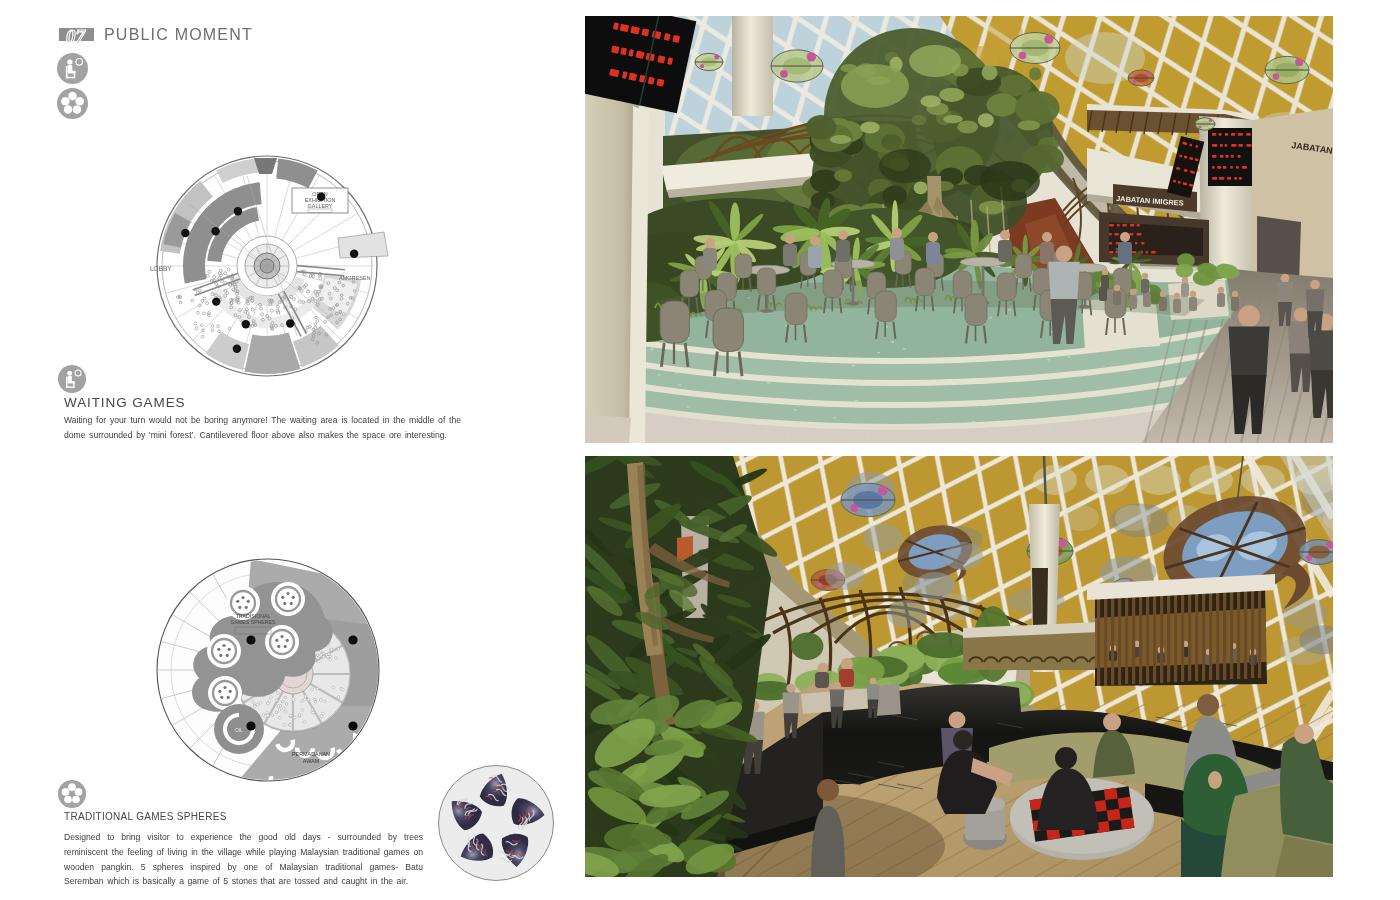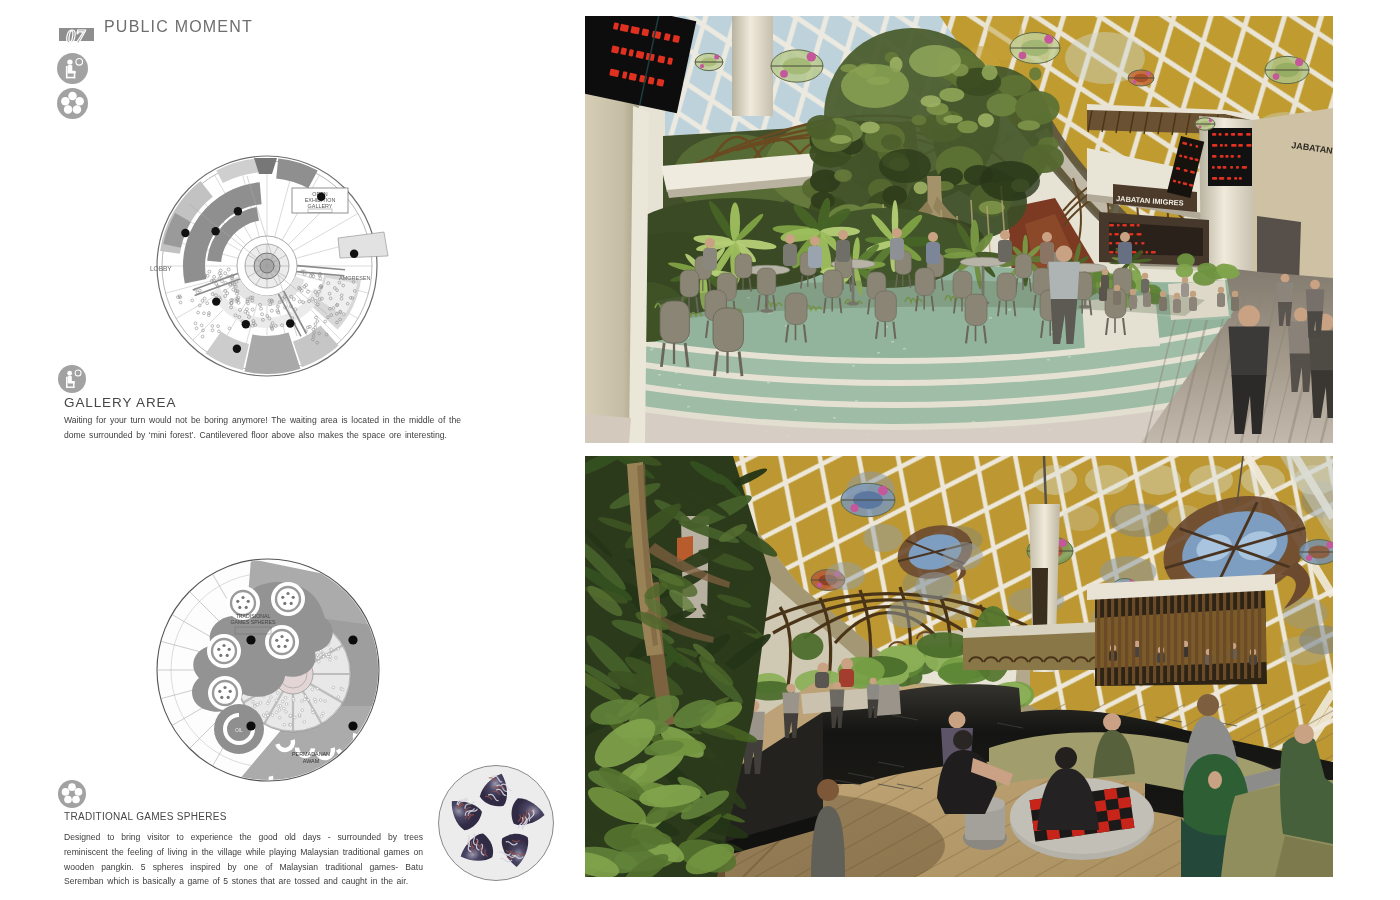--- a/index.html
+++ b/index.html
@@ -3,21 +3,21 @@
 <style>
 html,body{margin:0;padding:0;background:#fff;width:1400px;height:900px;overflow:hidden;}
 body{font-family:"Liberation Sans",sans-serif;position:relative;}
 .abs{position:absolute;}
 .para{font-size:8.6px;line-height:14.8px;color:#3d3d3d;text-align:justify;letter-spacing:0px;word-spacing:1.2px;}
 </style></head><body>
 <div class="abs" style="left:59px;top:28px;width:35px;height:13px;background:#8e8e8e;"></div>
 <svg class="abs" style="left:55px;top:22px;" width="50" height="26">
     <text x="11" y="21" font-family="Liberation Serif" font-size="19" font-style="italic" font-weight="bold" fill="#8e8e8e" stroke="#ffffff" stroke-width="1.1">07</text>
   </svg>
-<div class="abs" style="left:104px;top:18px;font-size:16px;letter-spacing:1.2px;color:#6e6e6e;text-align:right;">PUBLIC MOMENT</div>
+<div class="abs" style="left:104px;top:26px;font-size:16px;letter-spacing:1.2px;color:#6e6e6e;text-align:right;">PUBLIC MOMENT</div>
 <svg class="abs" style="left:57px;top:53px" width="31" height="31" viewBox="0 0 30 30">
 <circle cx="15" cy="15" r="15" fill="#a2a2a2"></circle>
 <circle cx="21.5" cy="8.5" r="3.2" fill="none" stroke="#fff" stroke-width="1.1"></circle>
 <circle cx="12.5" cy="8.8" r="2.6" fill="#fff"></circle>
 <rect x="10.4" y="11.6" width="4.4" height="7.2" rx="1" fill="#fff"></rect>
 <rect x="10.4" y="17.2" width="7.8" height="2.6" rx="1" fill="#fff"></rect>
 <rect x="8.6" y="12.6" width="1.6" height="11.8" fill="#fff"></rect>
 <rect x="8.6" y="23.0" width="9.0" height="1.5" fill="#fff"></rect>
 <rect x="16.2" y="18.8" width="1.5" height="5.8" fill="#fff"></rect>
 </svg>
@@ -32,21 +32,21 @@
 <svg class="abs" style="left:58px;top:365px" width="28" height="28" viewBox="0 0 30 30">
 <circle cx="15" cy="15" r="15" fill="#a2a2a2"></circle>
 <circle cx="21.5" cy="8.5" r="3.2" fill="none" stroke="#fff" stroke-width="1.1"></circle>
 <circle cx="12.5" cy="8.8" r="2.6" fill="#fff"></circle>
 <rect x="10.4" y="11.6" width="4.4" height="7.2" rx="1" fill="#fff"></rect>
 <rect x="10.4" y="17.2" width="7.8" height="2.6" rx="1" fill="#fff"></rect>
 <rect x="8.6" y="12.6" width="1.6" height="11.8" fill="#fff"></rect>
 <rect x="8.6" y="23.0" width="9.0" height="1.5" fill="#fff"></rect>
 <rect x="16.2" y="18.8" width="1.5" height="5.8" fill="#fff"></rect>
 </svg>
-<div class="abs" style="left:64px;top:395px;font-size:13.5px;letter-spacing:0.9px;color:#474747;">GALLERY AREA</div>
+<div class="abs" style="left:64px;top:395px;font-size:13.5px;letter-spacing:0.9px;color:#474747;">WAITING GAMES</div>
 <div class="abs para" style="left:64px;top:413px;width:397px;">Waiting for your turn would not be boring anymore! The waiting area is located in the middle of the dome surrounded by ‘mini forest’. Cantilevered floor above also makes the space ore interesting.</div>
 <svg class="abs" style="left:58px;top:780px" width="28" height="28" viewBox="0 0 30 30">
 <circle cx="15" cy="15" r="15" fill="#a2a2a2"></circle>
     <circle cx="15.00" cy="7.70" r="4.1" fill="#fff"></circle>
     <circle cx="8.06" cy="12.74" r="4.1" fill="#fff"></circle>
     <circle cx="10.71" cy="20.91" r="4.1" fill="#fff"></circle>
     <circle cx="19.29" cy="20.91" r="4.1" fill="#fff"></circle>
     <circle cx="21.94" cy="12.74" r="4.1" fill="#fff"></circle>
   </svg>
 <div class="abs" style="left:64px;top:811px;font-size:10px;letter-spacing:0.3px;color:#474747;">TRADITIONAL GAMES SPHERES</div>

